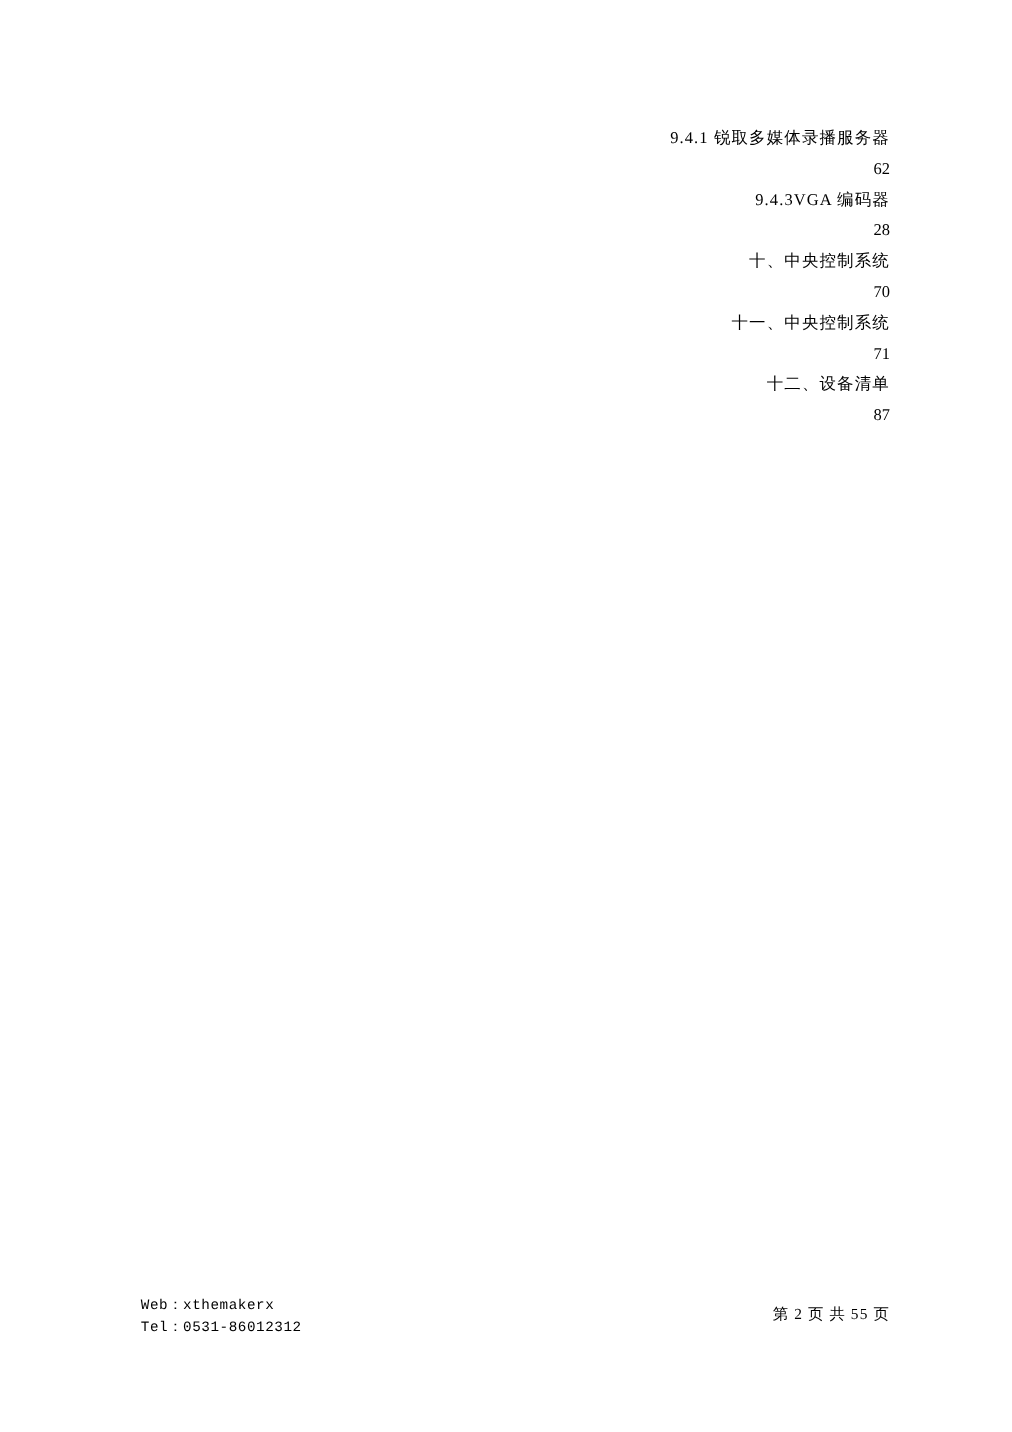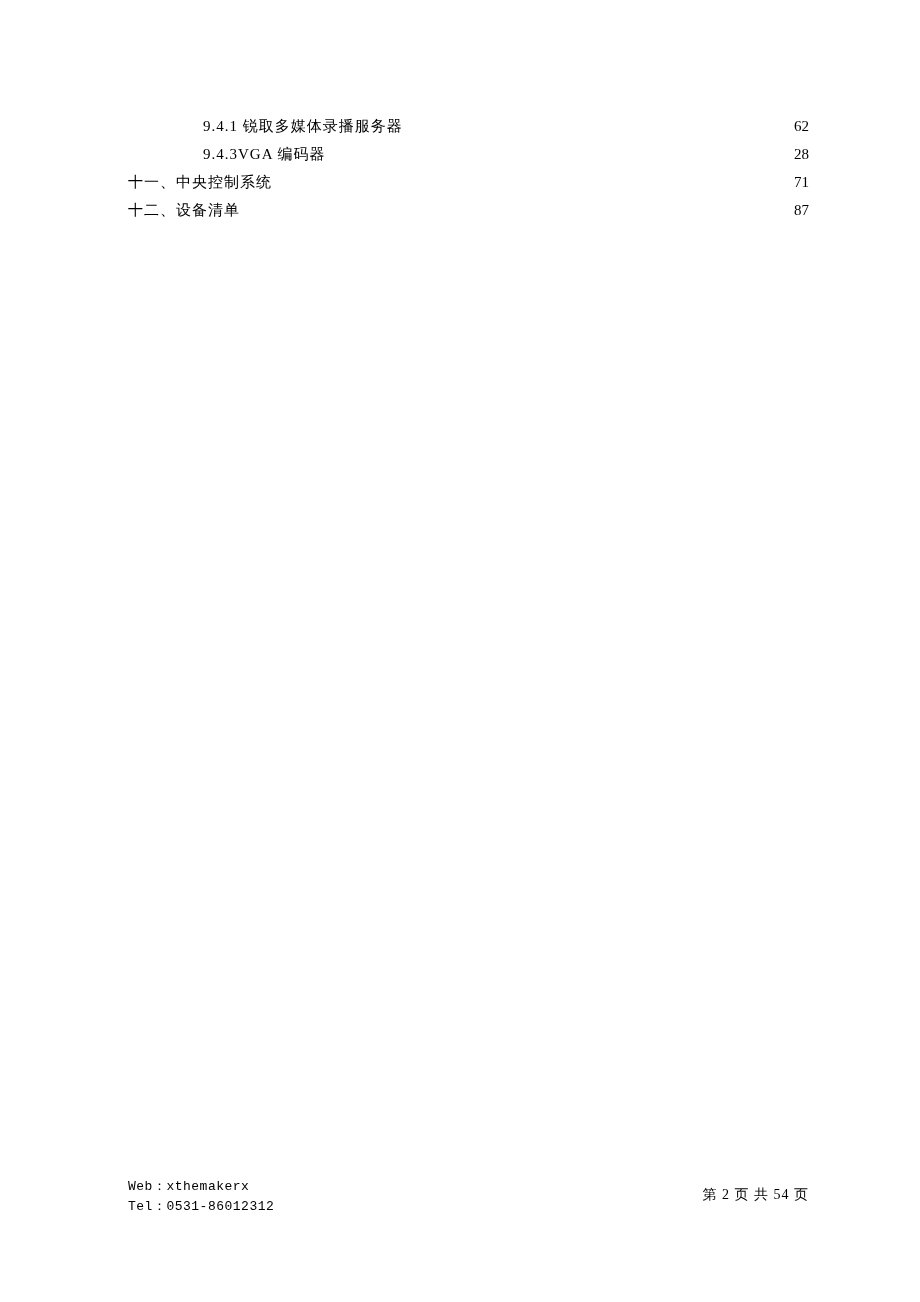--- a/index.html
+++ b/index.html
@@ -19,20 +19,21 @@
       padding-left: 128px;
       padding-right: 111px;
     }
     .toc-entry {
       display: flex;
       align-items: flex-end;
       font-size: 15px;
       line-height: 28px;
       color: #000000;
       white-space: nowrap;
+      flex-direction: column;
     }
     .toc-entry.indent-2 {
       padding-left: 75px;
     }
     .toc-entry.indent-0 {
       padding-left: 0;
     }
     .toc-label {
       flex-shrink: 0;
       letter-spacing: 1px;
@@ -86,20 +87,25 @@
     <span class="toc-label">9.4.1 锐取多媒体录播服务器</span>
     <span class="toc-dots"></span>
     <span class="toc-page">62</span>
   </div>
   <div class="toc-entry indent-2">
     <span class="toc-label">9.4.3VGA 编码器</span>
     <span class="toc-dots"></span>
     <span class="toc-page">28</span>
   </div>
   <div class="toc-entry indent-0">
+    <span class="toc-label">十、中央控制系统</span>
+    <span class="toc-dots"></span>
+    <span class="toc-page">70</span>
+  </div>
+  <div class="toc-entry indent-0">
     <span class="toc-label">十一、中央控制系统</span>
     <span class="toc-dots"></span>
     <span class="toc-page">71</span>
   </div>
   <div class="toc-entry indent-0">
     <span class="toc-label">十二、设备清单</span>
     <span class="toc-dots"></span>
     <span class="toc-page">87</span>
   </div>
 </div>
@@ -107,15 +113,15 @@
 <div class="footer">
   <div class="footer-left">
     <div>
       <span>Web：</span><span>xthemakerx</span>
     </div>
     <div>
       <span>Tel：</span><span>0531-86012312</span>
     </div>
   </div>
   <div class="footer-right">
-    <span>第 </span><span>2</span><span> 页 共 </span><span>54</span><span> 页</span>
+    <span>第 </span><span>2</span><span> 页 共 </span><span>55</span><span> 页</span>
   </div>
 </div>
 
 </body></html>

